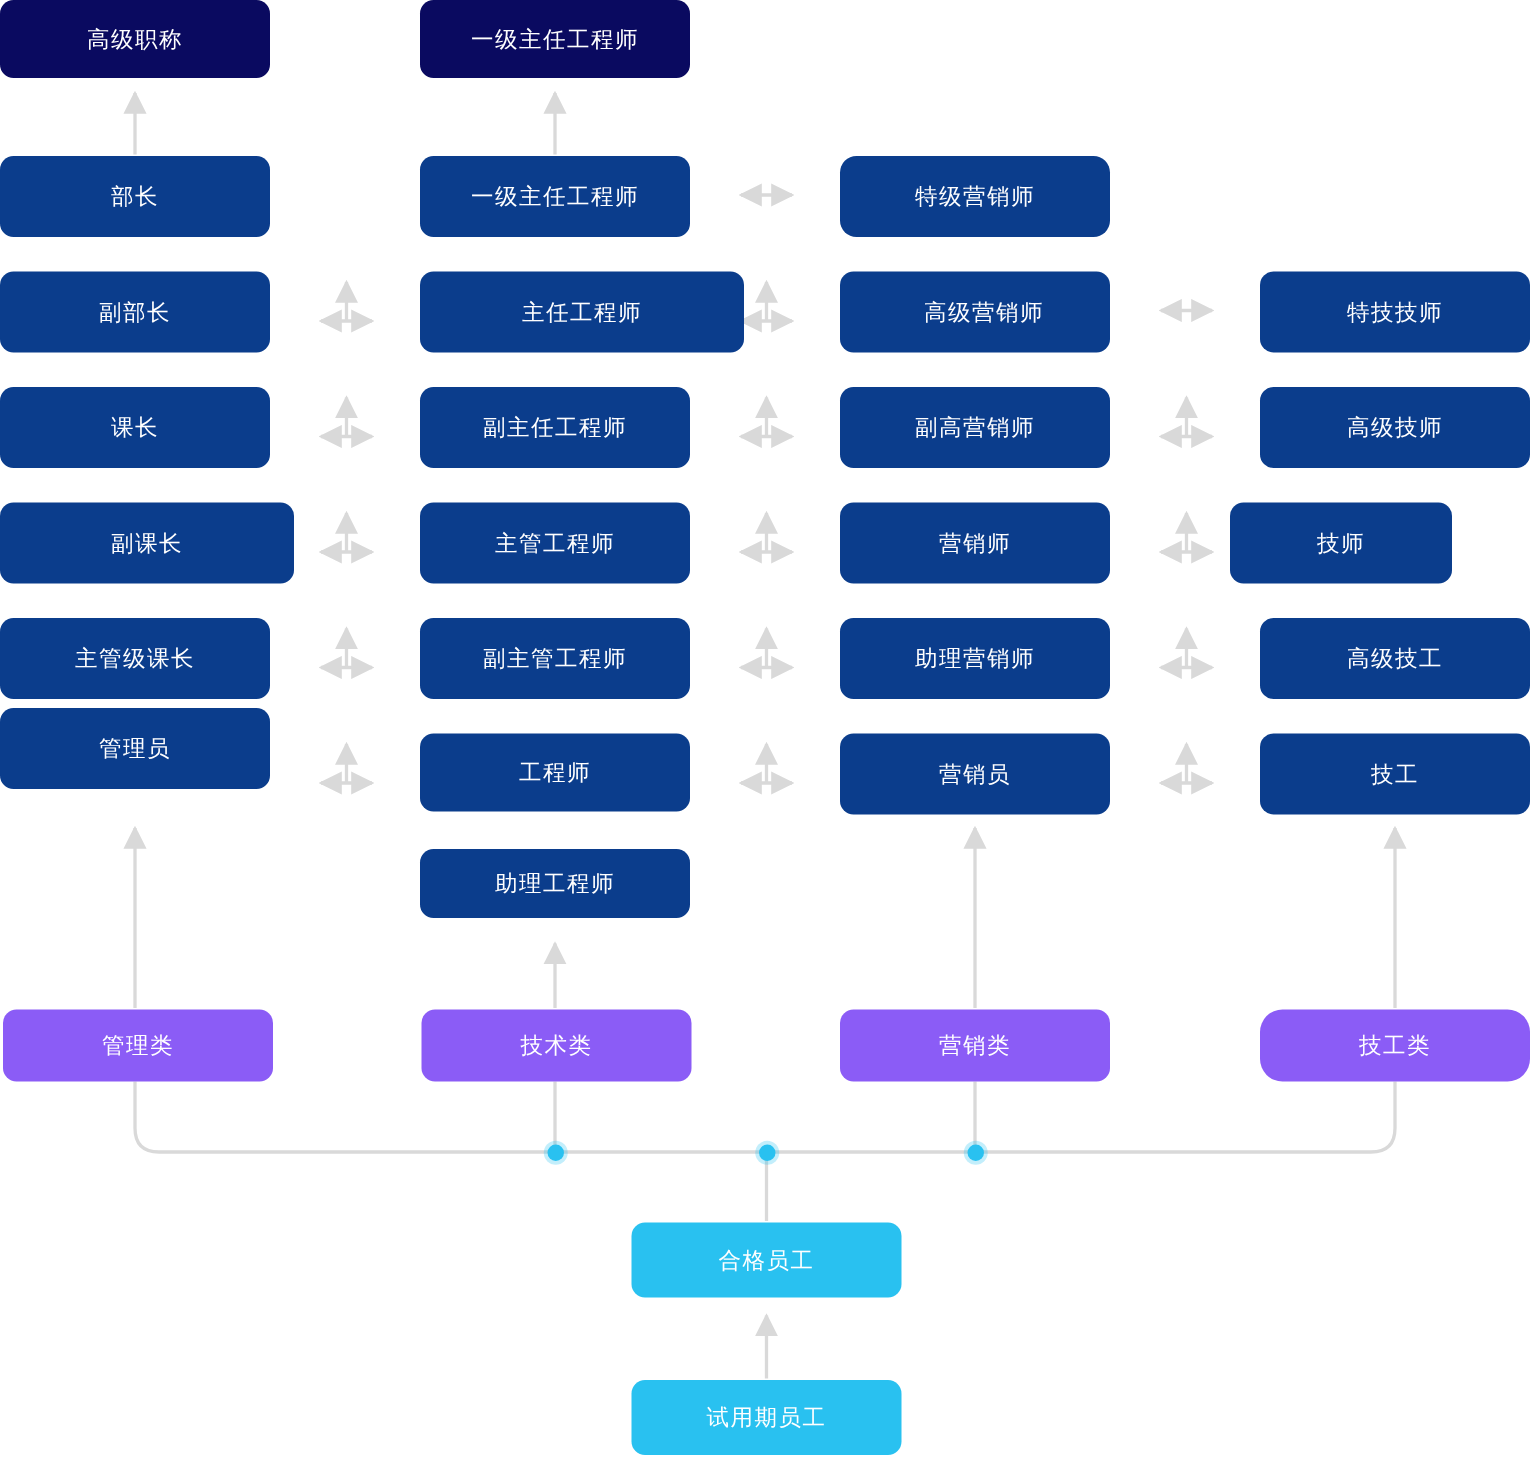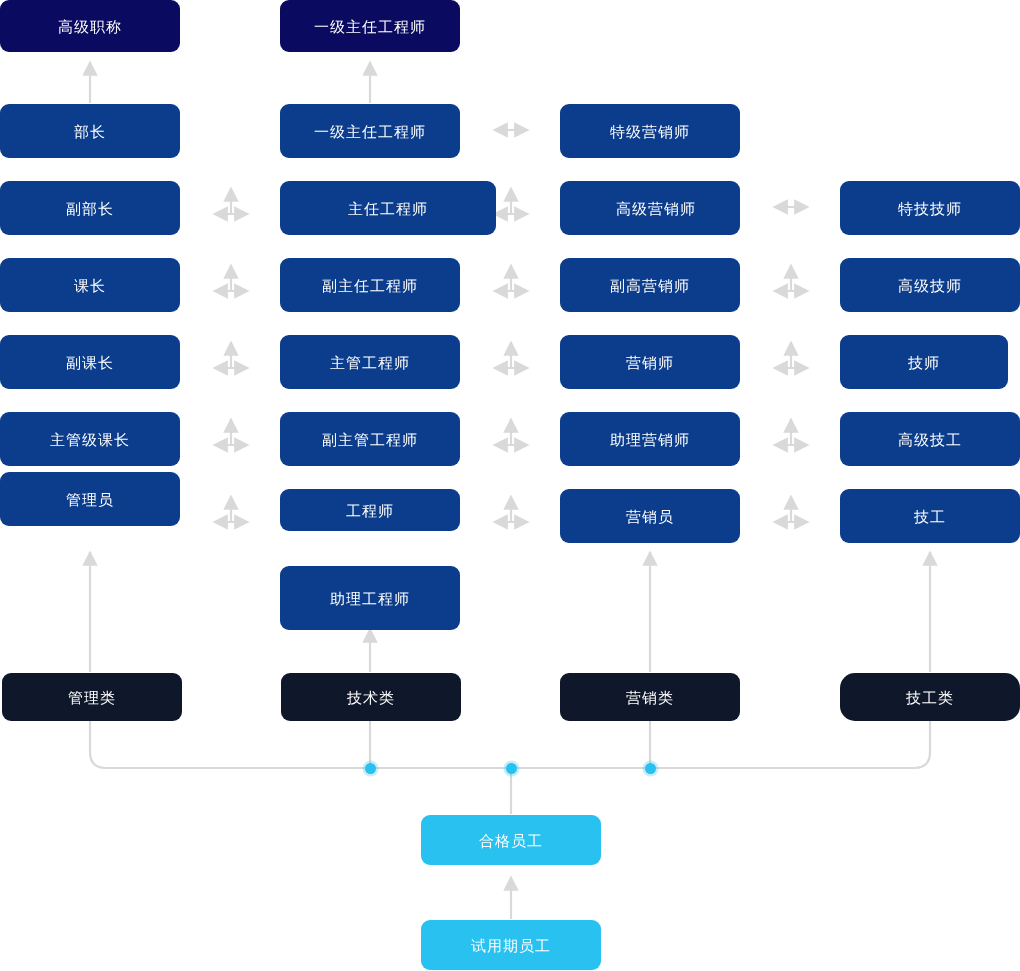--- a/index.html
+++ b/index.html
@@ -52,21 +52,21 @@
     text-align: center;
     user-select: none;
   }
   .node-label {
     display: block;
     white-space: nowrap;
   }
 
   .lvl-top    { background: #0a0a60; }
   .lvl-rank   { background: #0b3d8c; }
-  .lvl-cat    { background: #0f172a; }
+  .lvl-cat    { background: #8b5cf6; }
   .lvl-base   { background: #29c1f0; }
 
   
   .conn {
     position: absolute;
     z-index: 2;
     pointer-events: none;
   }
   .conn svg { display: block; }
 
@@ -258,21 +258,21 @@
 
   <div class="node lvl-rank" style="left:0px; top:104px; width:180px; height:54px;">
     <span class="node-label">部长</span>
   </div>
   <div class="node lvl-rank" style="left:0px; top:181px; width:180px; height:54px;">
     <span class="node-label">副部长</span>
   </div>
   <div class="node lvl-rank" style="left:0px; top:258px; width:180px; height:54px;">
     <span class="node-label">课长</span>
   </div>
-  <div class="node lvl-rank" style="left:0px; top:335px; width:180px; height:54px;">
+  <div class="node lvl-rank" style="left:0px; top:335px; width:196px; height:54px;">
     <span class="node-label">副课长</span>
   </div>
   <div class="node lvl-rank" style="left:0px; top:412px; width:180px; height:54px;">
     <span class="node-label">主管级课长</span>
   </div>
   <div class="node lvl-rank" style="left:0px; top:472px; width:180px; height:54px;">
     <span class="node-label">管理员</span>
   </div>
 
   <div class="node lvl-rank" style="left:280px; top:104px; width:180px; height:54px;">
@@ -283,28 +283,28 @@
   </div>
   <div class="node lvl-rank" style="left:280px; top:258px; width:180px; height:54px;">
     <span class="node-label">副主任工程师</span>
   </div>
   <div class="node lvl-rank" style="left:280px; top:412px; width:180px; height:54px;">
     <span class="node-label">副主管工程师</span>
   </div>
   <div class="node lvl-rank" style="left:280px; top:335px; width:180px; height:54px;">
     <span class="node-label">主管工程师</span>
   </div>
-  <div class="node lvl-rank" style="left:280px; top:489px; width:180px; height:42px;">
+  <div class="node lvl-rank" style="left:280px; top:489px; width:180px; height:52px;">
     <span class="node-label">工程师</span>
   </div>
-  <div class="node lvl-rank" style="left:280px; top:566px; width:180px; height:64px;">
+  <div class="node lvl-rank" style="left:280px; top:566px; width:180px; height:46px;">
     <span class="node-label">助理工程师</span>
   </div>
 
-  <div class="node lvl-rank" style="left:560px; top:104px; width:180px; height:54px;">
+  <div class="node lvl-rank" style="left:560px; top:104px; width:180px; height:54px;border-radius:11px;">
     <span class="node-label">特级营销师</span>
   </div>
   <div class="node lvl-rank" style="left:560px; top:181px; width:180px; height:54px;padding-left:12px;">
     <span class="node-label">高级营销师</span>
   </div>
   <div class="node lvl-rank" style="left:560px; top:258px; width:180px; height:54px;">
     <span class="node-label">副高营销师</span>
   </div>
   <div class="node lvl-rank" style="left:560px; top:335px; width:180px; height:54px;">
     <span class="node-label">营销师</span>
@@ -315,21 +315,21 @@
   <div class="node lvl-rank" style="left:560px; top:489px; width:180px; height:54px;">
     <span class="node-label">营销员</span>
   </div>
 
   <div class="node lvl-rank" style="left:840px; top:181px; width:180px; height:54px;">
     <span class="node-label">特技技师</span>
   </div>
   <div class="node lvl-rank" style="left:840px; top:258px; width:180px; height:54px;">
     <span class="node-label">高级技师</span>
   </div>
-  <div class="node lvl-rank" style="left:840px; top:335px; width:168px; height:54px;">
+  <div class="node lvl-rank" style="left:820px; top:335px; width:148px; height:54px;">
     <span class="node-label">技师</span>
   </div>
   <div class="node lvl-rank" style="left:840px; top:412px; width:180px; height:54px;">
     <span class="node-label">高级技工</span>
   </div>
   <div class="node lvl-rank" style="left:840px; top:489px; width:180px; height:54px;">
     <span class="node-label">技工</span>
   </div>
 
   <div class="node lvl-cat" style="left:2px;   top:673px; width:180px; height:48px;">

